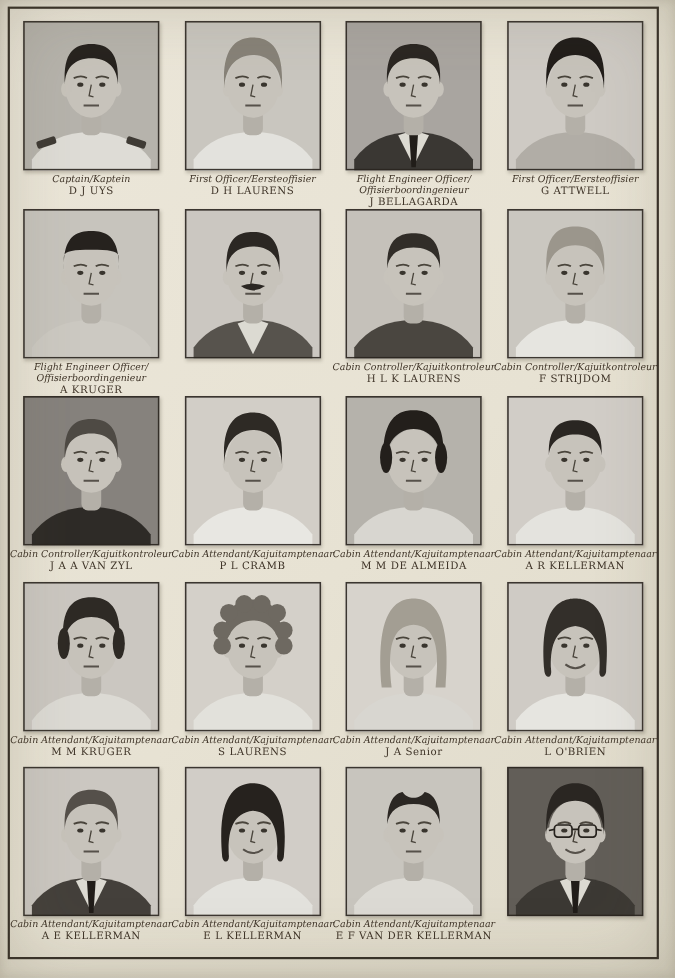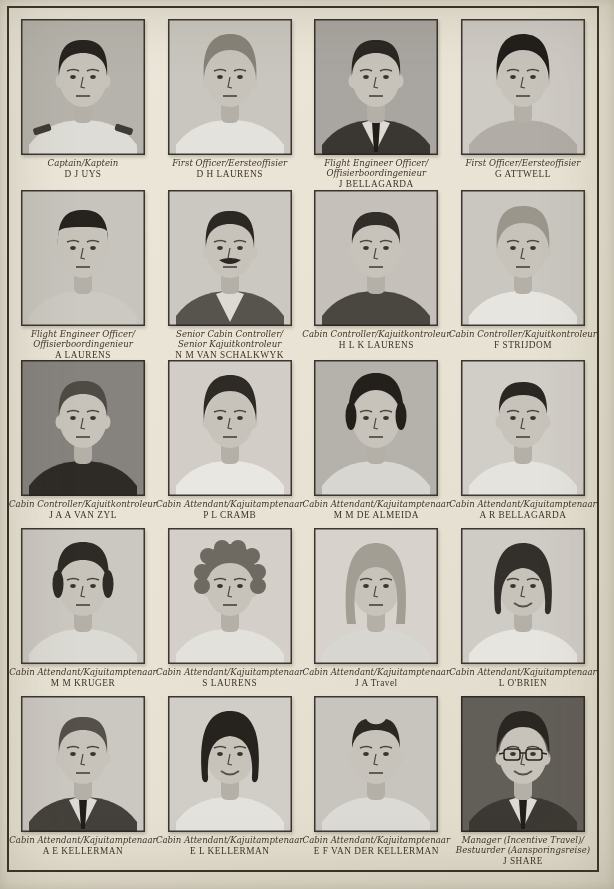--- a/index.html
+++ b/index.html
@@ -25,21 +25,21 @@
   }
   .cell{margin:0;display:flex;flex-direction:column;align-items:center;}
   .photo{
     width:124px;height:136px;line-height:0;flex:none;
     box-shadow:1px 2px 3px rgba(60,50,35,.25);
     background:#bab6af;
   }
   .photo svg{display:block;}
   .caption{margin-top:3px;text-align:center;color:#3f3428;width:152px;}
   .role-line{font-style:italic;font-size:8.6px;line-height:10px;white-space:nowrap;}
-  .name-line{font-size:9.3px;line-height:10.5px;letter-spacing:.5px;margin-top:1px;white-space:nowrap;font-family:Liberation Serif, serif;}
+  .name-line{font-size:9.3px;line-height:10.5px;letter-spacing:.5px;margin-top:1px;white-space:nowrap;}
 </style>
 </head>
 <body>
 
 <div class="frame">
   <div class="grid">
   <figure class="cell">
     <div class="photo">
           <svg viewBox="0 0 124 136" width="124" height="136" preserveAspectRatio="none">
             <rect width="124" height="136" fill="#b3afa8"></rect>
@@ -164,21 +164,21 @@
             <ellipse cx="52" cy="58" rx="2.8" ry="1.9" fill="#39352e"></ellipse>
             <ellipse cx="72" cy="58" rx="2.8" ry="1.9" fill="#39352e"></ellipse>
             <path d="M62,58 L60,68 L64,69" stroke="#4a453c" stroke-width="1.2" fill="none"></path>
             <path d="M55,77 L69,77" stroke="#56514a" stroke-width="1.8" fill="none"></path>
             <rect x="0.75" y="0.75" width="122.5" height="134.5" fill="none" stroke="#2a251f" stroke-width="1.5" opacity="0.9"></rect>
           </svg>
         </div>
     <figcaption class="caption">
           <div class="role-line">Flight Engineer Officer/</div>
           <div class="role-line">Offisierboordingenieur</div>
-          <div class="name-line">A LAURENS</div>
+          <div class="name-line">A KRUGER</div>
         </figcaption>
   </figure>
 
   <figure class="cell">
     <div class="photo">
           <svg viewBox="0 0 124 136" width="124" height="136" preserveAspectRatio="none">
             <rect width="124" height="136" fill="#c9c5be"></rect>
             <rect width="124" height="136" fill="#ffffff" opacity="0.05"></rect>
             <path d="M8,136 L8,126 Q26,101 62,101 Q98,101 116,126 L116,136 Z" fill="#57534d"></path>
             <path d="M48,104 L62,132 L76,104 Q62,98 48,104 Z" fill="#dcdad2"></path>
@@ -190,25 +190,20 @@
             <path d="M46,52 Q53,49 58,52" stroke="#4a453c" stroke-width="1.6" fill="none"></path>
             <path d="M66,52 Q71,49 78,52" stroke="#4a453c" stroke-width="1.6" fill="none"></path>
             <ellipse cx="52" cy="58" rx="2.8" ry="1.9" fill="#39352e"></ellipse>
             <ellipse cx="72" cy="58" rx="2.8" ry="1.9" fill="#39352e"></ellipse>
             <path d="M62,58 L60,68 L64,69" stroke="#4a453c" stroke-width="1.2" fill="none"></path>
             <path d="M55,77 L69,77" stroke="#56514a" stroke-width="1.8" fill="none"></path>
             <path d="M51,70 Q62,66 73,70 Q62,78 51,70 Z" fill="#2b2723"></path>
             <rect x="0.75" y="0.75" width="122.5" height="134.5" fill="none" stroke="#2a251f" stroke-width="1.5" opacity="0.9"></rect>
           </svg>
         </div>
-    <figcaption class="caption">
-          <div class="role-line">Senior Cabin Controller/</div>
-          <div class="role-line">Senior Kajuitkontroleur</div>
-          <div class="name-line">N M VAN SCHALKWYK</div>
-        </figcaption>
   </figure>
 
   <figure class="cell">
     <div class="photo">
           <svg viewBox="0 0 124 136" width="124" height="136" preserveAspectRatio="none">
             <rect width="124" height="136" fill="#c2beb7"></rect>
             <rect width="124" height="136" fill="#ffffff" opacity="0.05"></rect>
             <path d="M8,136 L8,126 Q26,101 62,101 Q98,101 116,126 L116,136 Z" fill="#4a4640"></path>
             <rect x="53" y="80" width="18" height="24" rx="6" fill="#b4b0a8"></rect>
             <ellipse cx="39" cy="62" rx="4.5" ry="7" fill="#c7c3bb"></ellipse>
@@ -351,21 +346,21 @@
             <path d="M66,52 Q71,49 78,52" stroke="#4a453c" stroke-width="1.6" fill="none"></path>
             <ellipse cx="52" cy="58" rx="2.8" ry="1.9" fill="#39352e"></ellipse>
             <ellipse cx="72" cy="58" rx="2.8" ry="1.9" fill="#39352e"></ellipse>
             <path d="M62,58 L60,68 L64,69" stroke="#4a453c" stroke-width="1.2" fill="none"></path>
             <path d="M55,77 L69,77" stroke="#56514a" stroke-width="1.8" fill="none"></path>
             <rect x="0.75" y="0.75" width="122.5" height="134.5" fill="none" stroke="#2a251f" stroke-width="1.5" opacity="0.9"></rect>
           </svg>
         </div>
     <figcaption class="caption">
           <div class="role-line">Cabin Attendant/Kajuitamptenaar</div>
-          <div class="name-line">A R BELLAGARDA</div>
+          <div class="name-line">A R KELLERMAN</div>
         </figcaption>
   </figure>
 
   <figure class="cell">
     <div class="photo">
           <svg viewBox="0 0 124 136" width="124" height="136" preserveAspectRatio="none">
             <rect width="124" height="136" fill="#c9c5be"></rect>
             <rect width="124" height="136" fill="#ffffff" opacity="0.05"></rect>
             <path d="M8,136 L8,126 Q26,101 62,101 Q98,101 116,126 L116,136 Z" fill="#dcdad4"></path>
             <rect x="53" y="80" width="18" height="24" rx="6" fill="#b4b0a8"></rect>
@@ -439,21 +434,21 @@
             <path d="M66,52 Q71,49 78,52" stroke="#4a453c" stroke-width="1.6" fill="none"></path>
             <ellipse cx="52" cy="58" rx="2.8" ry="1.9" fill="#39352e"></ellipse>
             <ellipse cx="72" cy="58" rx="2.8" ry="1.9" fill="#39352e"></ellipse>
             <path d="M62,58 L60,68 L64,69" stroke="#4a453c" stroke-width="1.2" fill="none"></path>
             <path d="M55,77 L69,77" stroke="#56514a" stroke-width="1.8" fill="none"></path>
             <rect x="0.75" y="0.75" width="122.5" height="134.5" fill="none" stroke="#2a251f" stroke-width="1.5" opacity="0.9"></rect>
           </svg>
         </div>
     <figcaption class="caption">
           <div class="role-line">Cabin Attendant/Kajuitamptenaar</div>
-          <div class="name-line">J A Travel</div>
+          <div class="name-line">J A Senior</div>
         </figcaption>
   </figure>
 
   <figure class="cell">
     <div class="photo">
           <svg viewBox="0 0 124 136" width="124" height="136" preserveAspectRatio="none">
             <rect width="124" height="136" fill="#cdc9c2"></rect>
             <rect width="124" height="136" fill="#ffffff" opacity="0.05"></rect>
             <path d="M8,136 L8,126 Q26,101 62,101 Q98,101 116,126 L116,136 Z" fill="#e6e5e0"></path>
             <rect x="53" y="80" width="18" height="24" rx="6" fill="#b4b0a8"></rect>
@@ -578,21 +573,16 @@
             <g stroke="#26221d" stroke-width="1.5" fill="none">
               <rect x="43" y="53" width="16" height="11" rx="3"></rect>
               <rect x="65" y="53" width="16" height="11" rx="3"></rect>
               <path d="M59,57 L65,57"></path>
               <path d="M43,57 L38,58"></path>
               <path d="M81,57 L86,58"></path>
             </g>
             <rect x="0.75" y="0.75" width="122.5" height="134.5" fill="none" stroke="#2a251f" stroke-width="1.5" opacity="0.9"></rect>
           </svg>
         </div>
-    <figcaption class="caption">
-          <div class="role-line">Manager (Incentive Travel)/</div>
-          <div class="role-line">Bestuurder (Aansporingsreise)</div>
-          <div class="name-line">J SHARE</div>
-        </figcaption>
   </figure>
 </div>
 </div>
 <div class="page-vignette"></div>
 
 </body></html>

